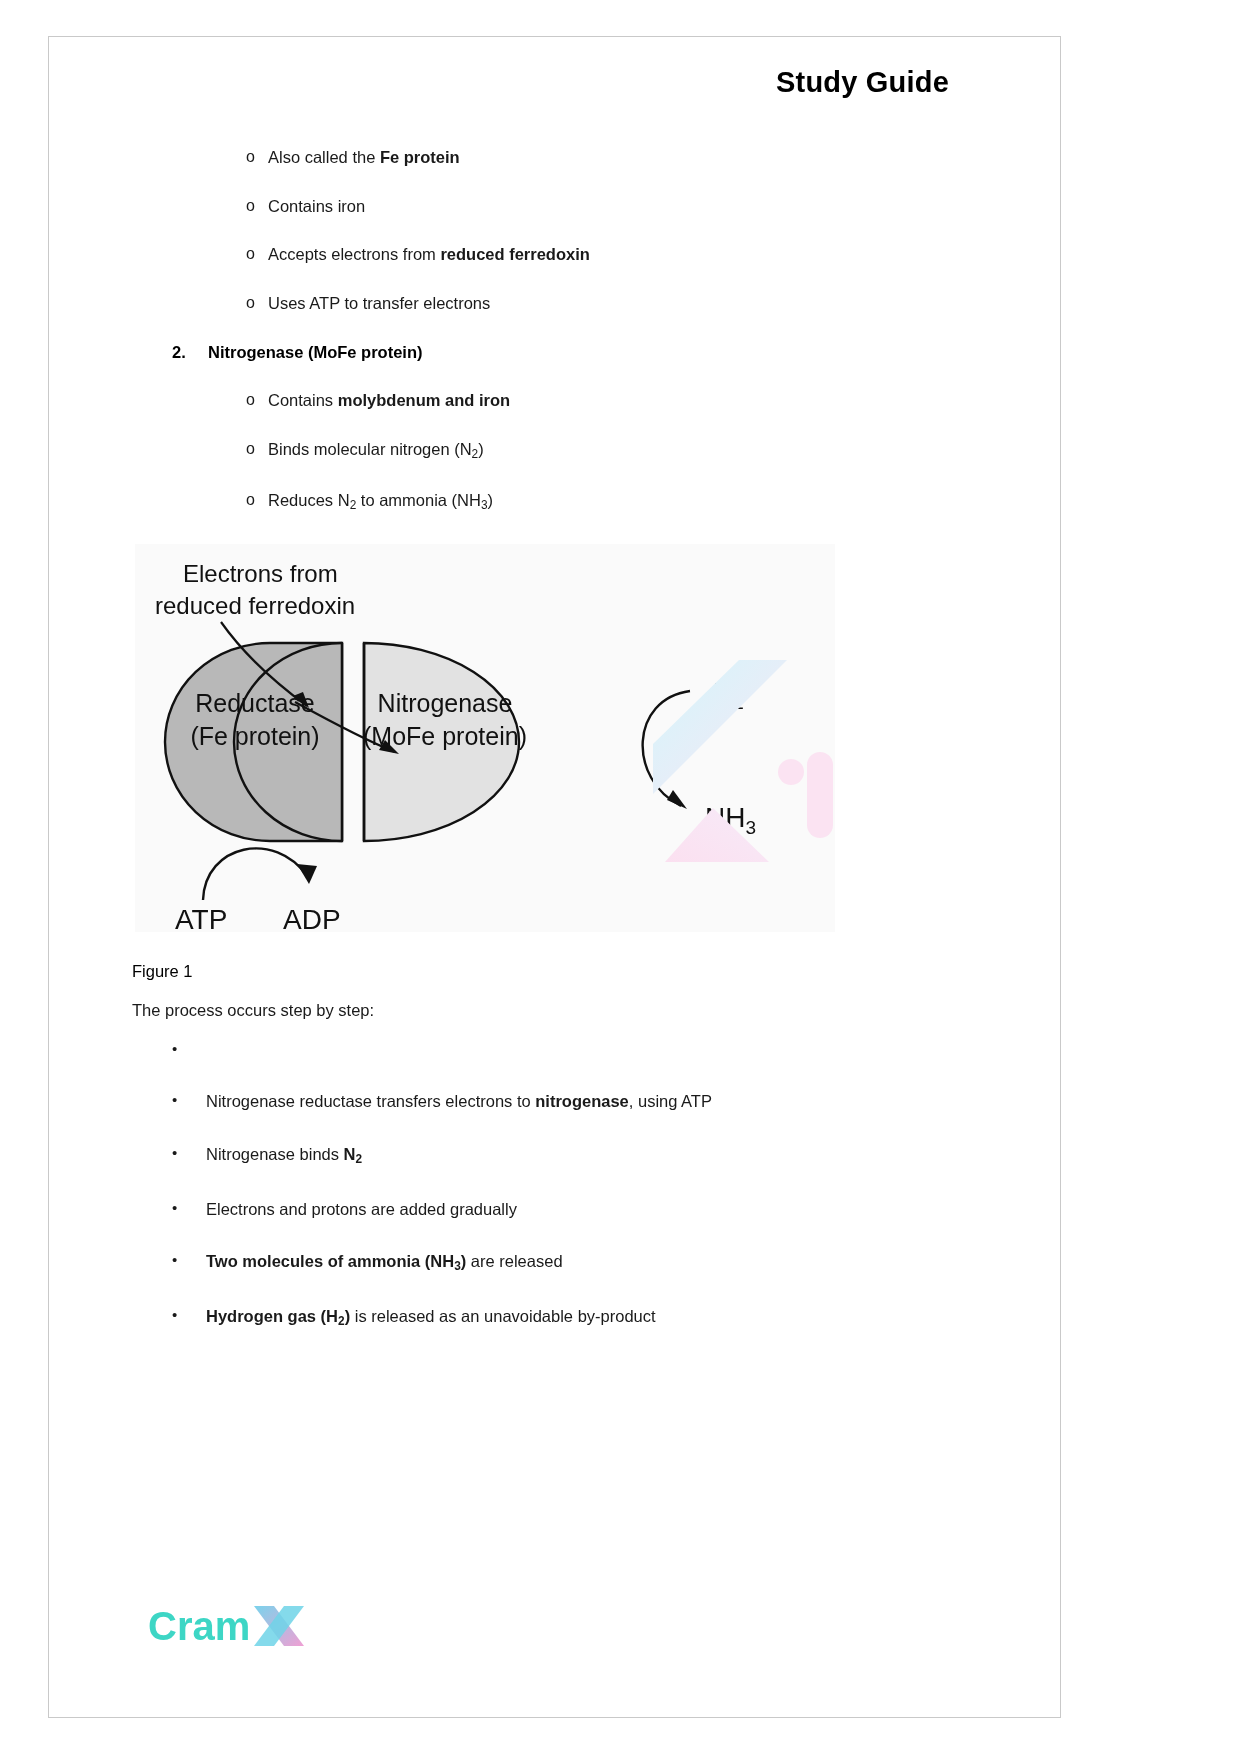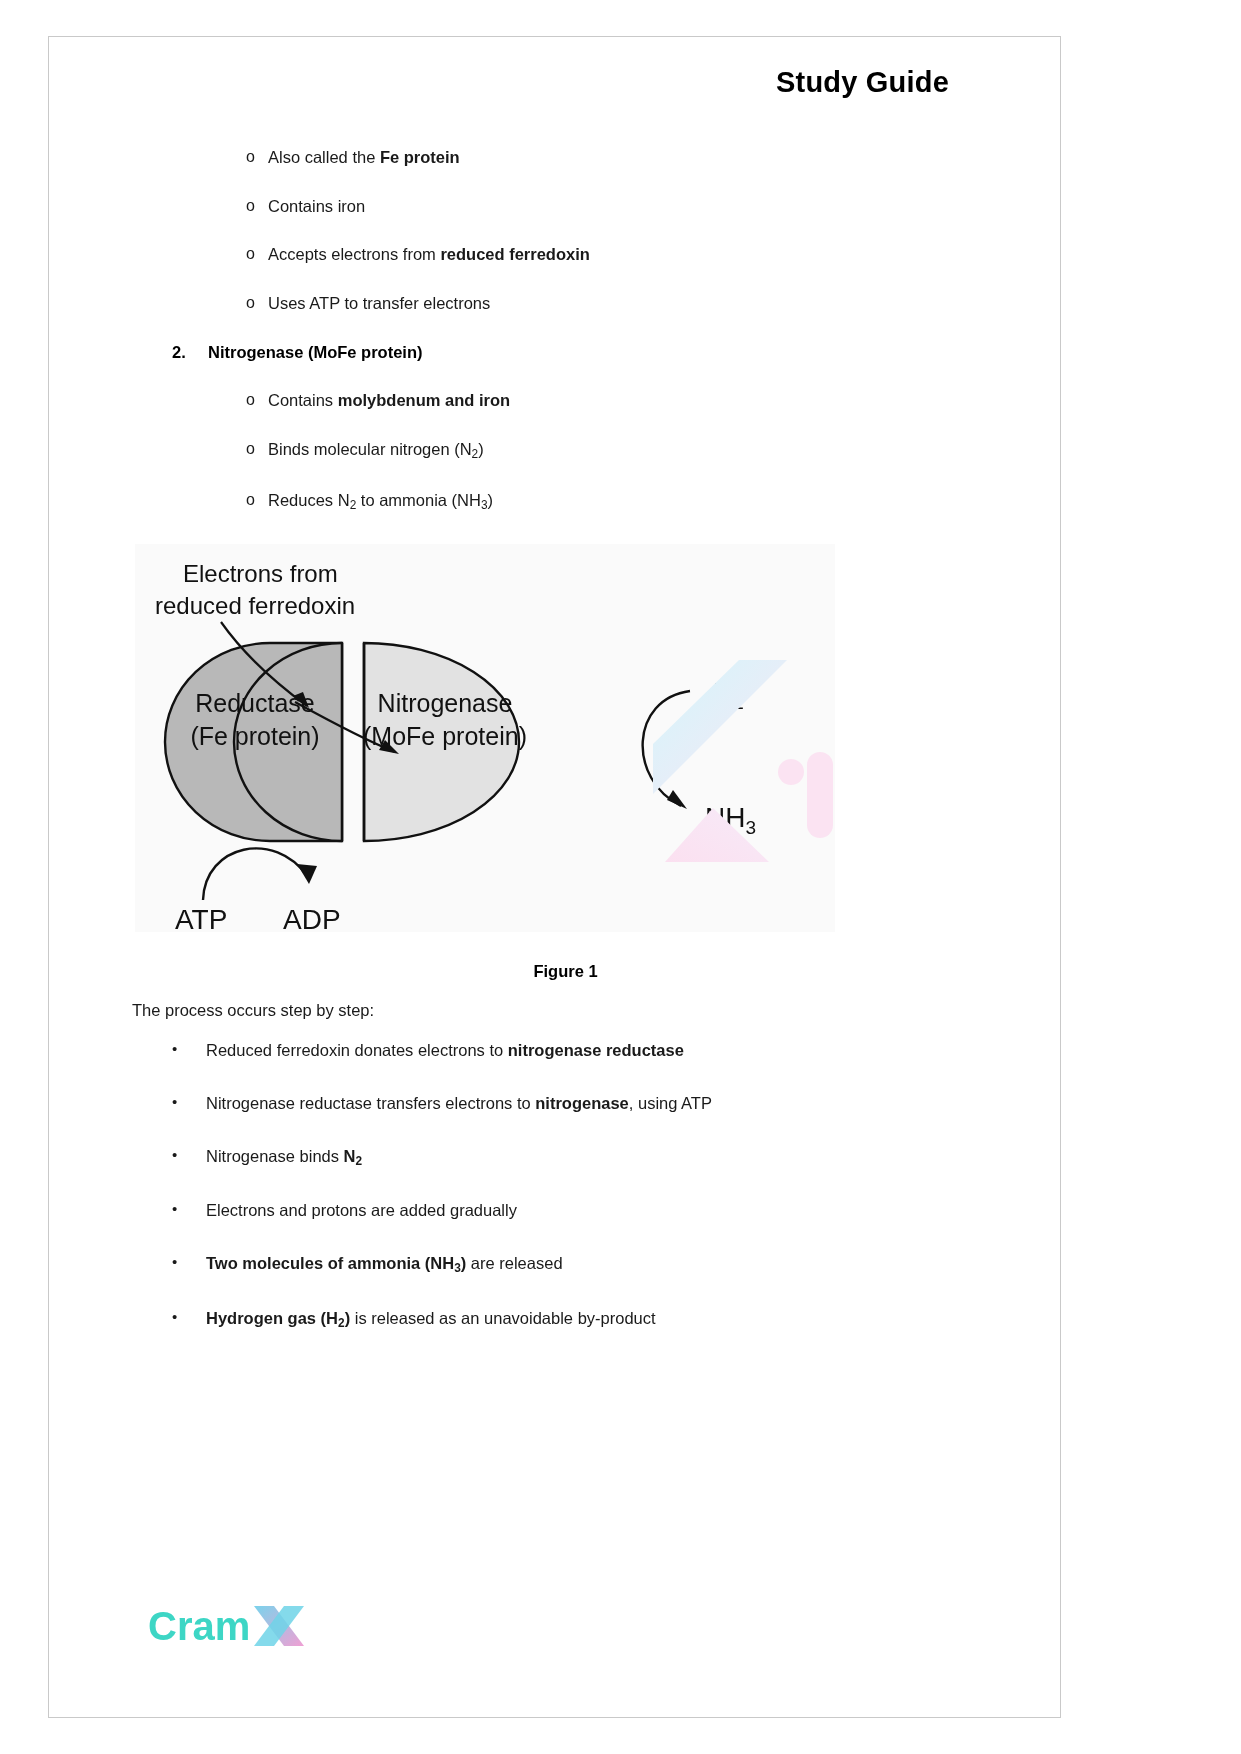--- a/index.html
+++ b/index.html
@@ -109,22 +109,21 @@
     position: absolute;
     right: -44px;
     top: 104px;
     width: 260px;
     height: 230px;
     pointer-events: none;
   }
   .fig-caption {
     margin-top: 30px;
     font-size: 16.5px;
-    font-weight: bold;
-    text-align: center;
+    font-weight: normal;
   }
   .section-head {
     margin-top: 50px;
     font-size: 16.5px;
     font-weight: bold;
   }
   .body-para {
     margin-top: 20px;
     font-size: 16.5px;
     color: #1a1a1a;
@@ -247,21 +246,20 @@
       </svg>
     </div>
 
     <div class="fig-caption">Figure 1</div>
 
     <div class="body-para">The process occurs step by step:</div>
 
     <div class="bullet-list">
       <div class="bullet-item">
         <span class="marker">•</span>
-        <span><span>Reduced ferredoxin donates electrons to </span><b>nitrogenase reductase</b><span></span></span>
       </div>
       <div class="bullet-item">
         <span class="marker">•</span>
         <span><span>Nitrogenase reductase transfers electrons to </span><b>nitrogenase</b><span>, using ATP</span></span>
       </div>
       <div class="bullet-item">
         <span class="marker">•</span>
         <span><span>Nitrogenase binds </span><b><span>N</span><sub>2</sub></b></span>
       </div>
       <div class="bullet-item">

